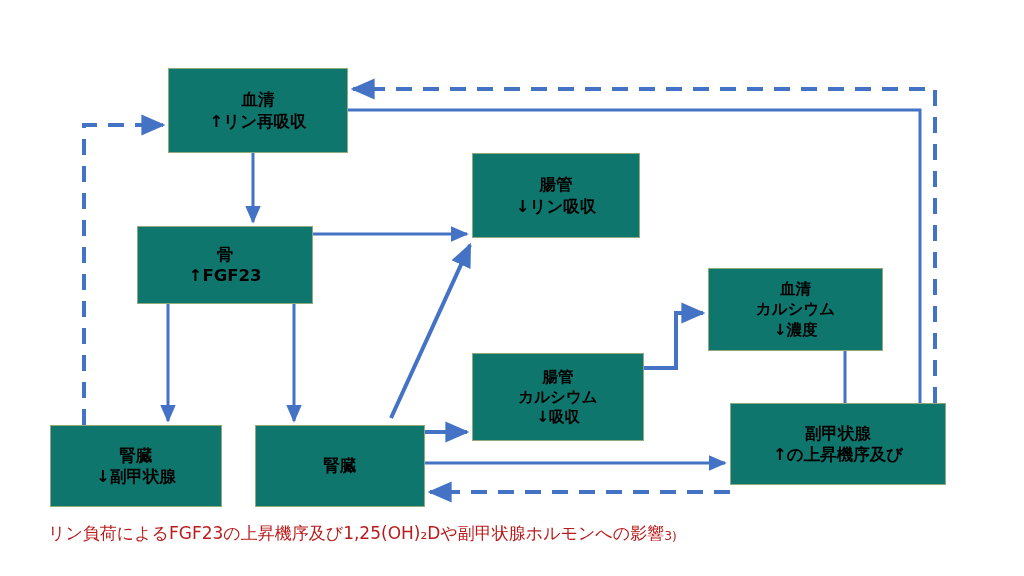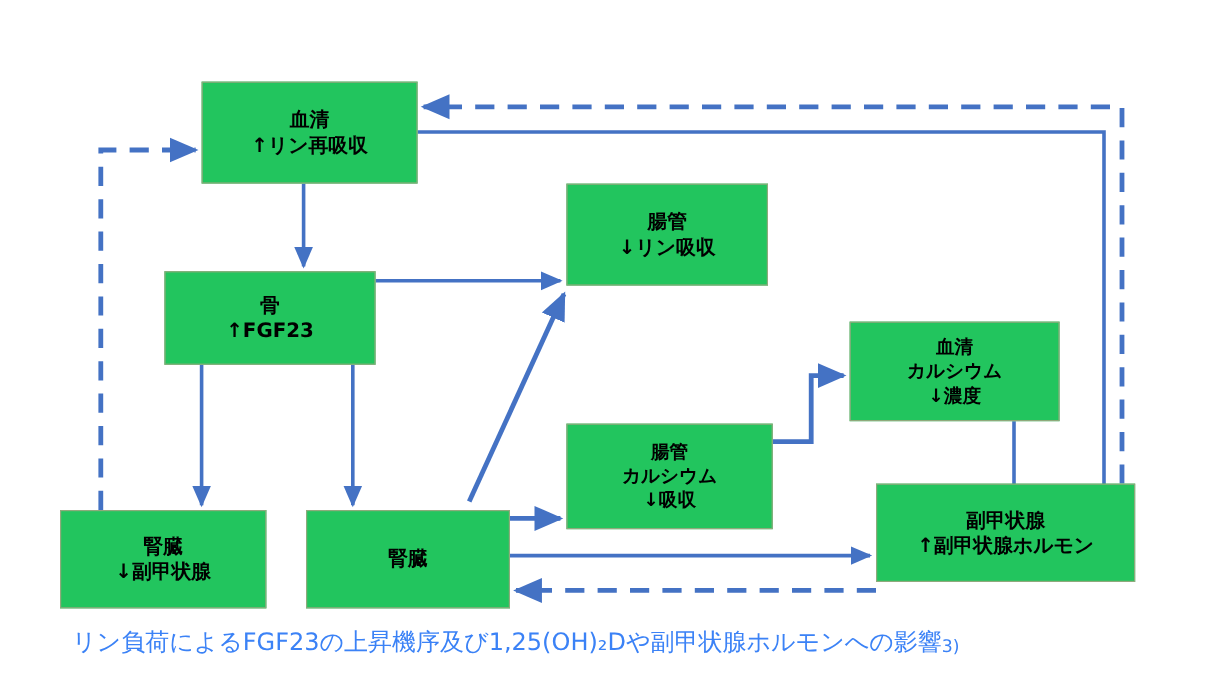--- a/index.html
+++ b/index.html
@@ -11,21 +11,21 @@
     position: relative;
     width: 1024px;
     height: 576px;
     background: #ffffff;
     overflow: hidden;
     font-family: "DejaVu Sans", "Liberation Sans", sans-serif;
   }
   .node {
     position: absolute;
     box-sizing: border-box;
-    background: #22c55e;
+    background: #0f766e;
     border: 1px solid #8faa7c;
     display: flex;
     flex-direction: column;
     align-items: center;
     justify-content: center;
     text-align: center;
     color: #000000;
     font-weight: bold;
     font-size: 16.5px;
     line-height: 1.3;
@@ -38,25 +38,25 @@
     position: absolute;
     left: 0; top: 0;
     width: 1024px;
     height: 576px;
     z-index: 1;
     overflow: visible;
   }
 
   .caption {
     position: absolute;
-    left: 60px;
+    left: 48px;
     top: 522px;
     font-family: "DejaVu Sans", "Liberation Sans", sans-serif;
-    font-size: 20px;
-    color: #3b82f6;
+    font-size: 17px;
+    color: #b91c1c;
     white-space: nowrap;
     letter-spacing: 0px;
     z-index: 4;
   }
   .caption sup {
     font-size: 0.72em;
     vertical-align: -0.1em;
   }
 </style>
 </head>
@@ -132,20 +132,20 @@
     <span class="ln">腎臓</span>
     <span class="ln">↓副甲状腺</span>
   </div>
 
   <div class="node" style="left:255px; top:425px; width:170px; height:82px;">
     <span class="ln">腎臓</span>
   </div>
 
   <div class="node" style="left:730px; top:403px; width:216px; height:82px;">
     <span class="ln">副甲状腺</span>
-    <span class="ln">↑副甲状腺ホルモン</span>
+    <span class="ln">↑の上昇機序及び</span>
   </div>
 
   <div class="caption">
     <span>リン負荷によるFGF23の上昇機序及び1,25(OH)₂Dや副甲状腺ホルモンへの影響</span><sup>3)</sup>
   </div>
 
 </div>
 
 </body></html>

